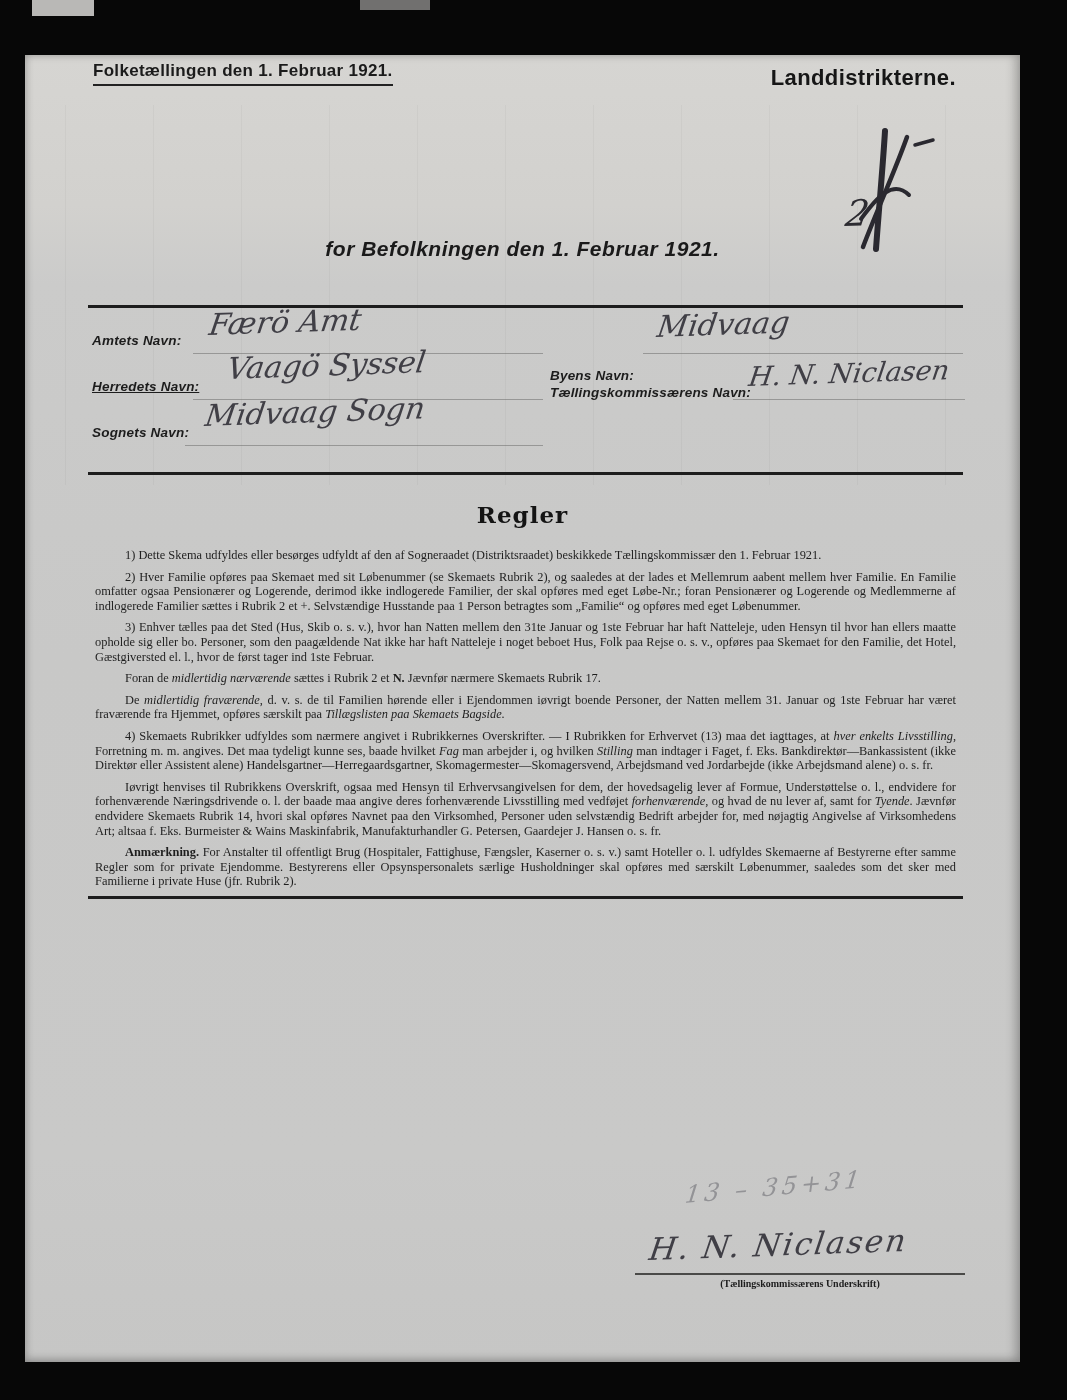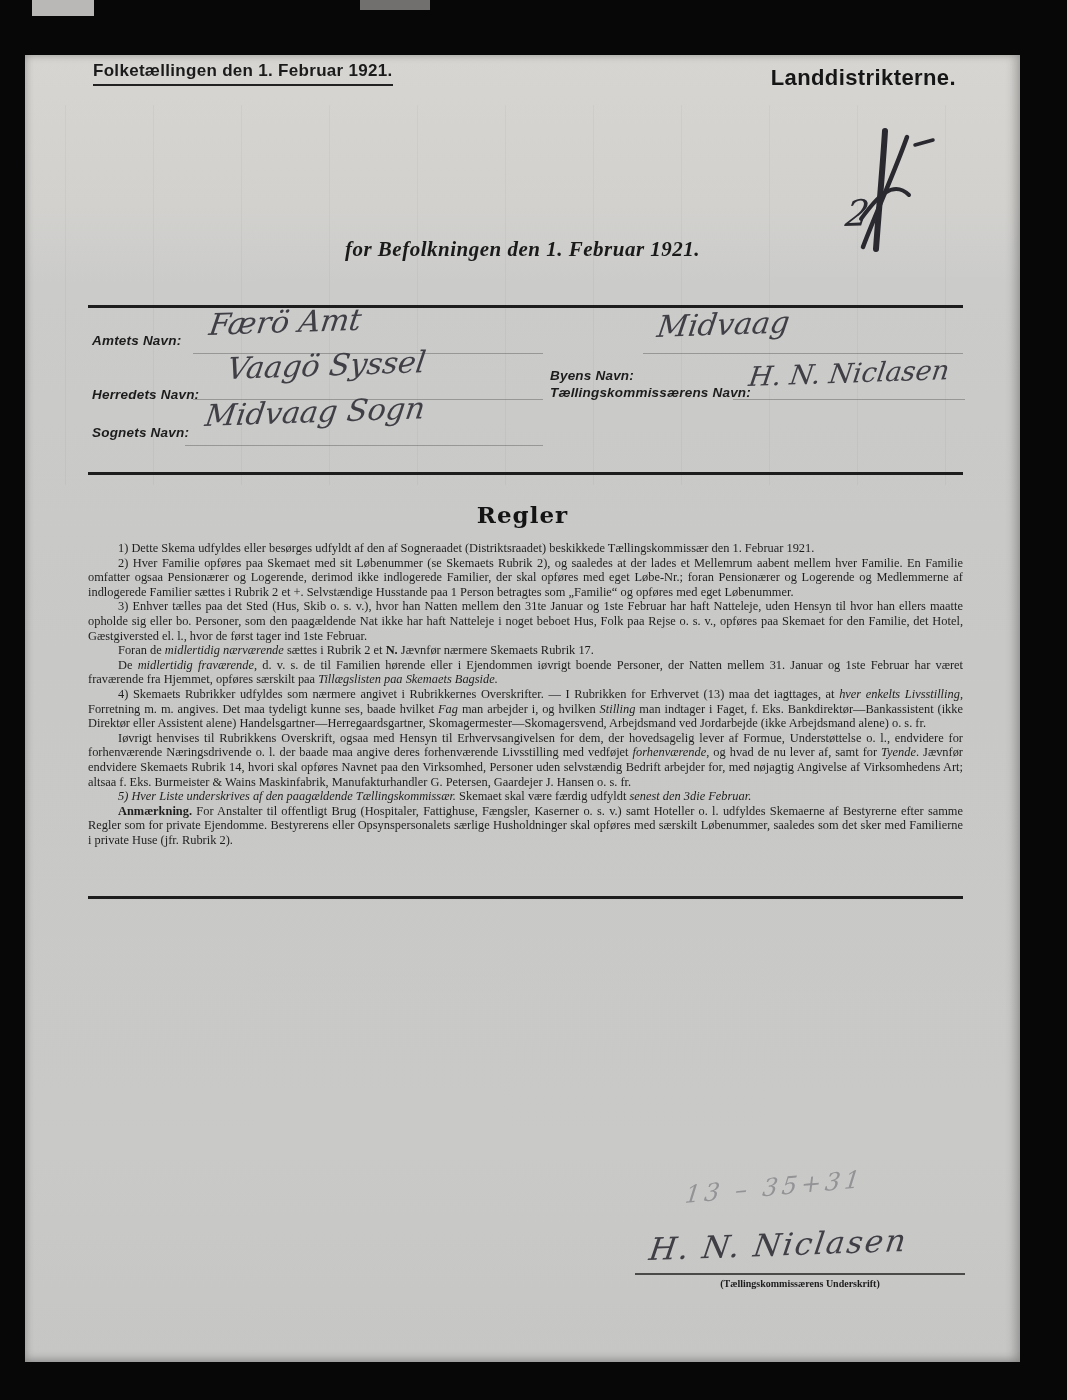--- a/index.html
+++ b/index.html
@@ -34,40 +34,40 @@
     font-size:46px;color:#141414;letter-spacing:1px;white-space:nowrap;
   }
   .hw{
     font-family:"DejaVu Serif", serif;font-style:italic;color:#403f46;
     transform:skewX(-10deg) rotate(-2deg);transform-origin:left bottom;display:inline-block;
   }
   .title-number{position:absolute;left:818px;top:138px;font-size:36px;color:#2c2b31;}
   .pen-mark{position:absolute;left:826px;top:68px;}
   .subtitle{
     position:absolute;left:0;top:182px;width:100%;text-align:center;
-    font-family:Liberation Serif, serif;font-weight:bold;font-style:italic;
+    font-family:Liberation Sans, sans-serif;font-weight:bold;font-style:italic;
     font-size:21px;color:#1a1a1a;letter-spacing:.5px;
   }
   .rule-line{position:absolute;background:#1d1d1d;height:3px;left:63px;width:875px;}
   .field-label{
     position:absolute;font-family:"Liberation Sans", sans-serif;
     font-weight:bold;font-style:italic;font-size:13.5px;color:#1c1c1c;letter-spacing:.2px;
   }
   .field-value{position:absolute;font-size:30px;white-space:nowrap;}
   .field-underline{position:absolute;height:1px;background:rgba(110,110,108,.55);}
   .regler{
     position:absolute;left:0;top:446px;width:100%;text-align:center;
     font-family:"DejaVu Serif", serif;font-weight:bold;font-size:23px;color:#141414;letter-spacing:1px;
   }
   .rules{
     position:absolute;left:63px;top:486px;width:875px;
     font-family:"Liberation Serif", serif;font-size:12.4px;line-height:14.6px;
     color:#1e1e1e;text-align:justify;
   }
-  .rule-p{margin:0;text-indent:30px;}
+  .rule-p{margin:7px;text-indent:30px;}
   .rule-p .i{font-style:italic;}
   .rule-p .b{font-weight:bold;}
   .pencil{
     position:absolute;left:660px;top:1118px;font-size:24px;color:#8a8a8e;
     font-family:"DejaVu Serif", serif;font-style:italic;
     transform:rotate(-5deg) skewX(-12deg);letter-spacing:4px;opacity:.85;white-space:nowrap;
   }
   .signature{position:absolute;left:622px;top:1176px;font-size:31px;letter-spacing:2px;white-space:nowrap;}
   .sig-line{position:absolute;left:610px;top:1218px;width:330px;height:1.5px;background:#4a4a48;}
   .sig-caption{
@@ -92,21 +92,21 @@
     <path d="M64,22 L82,17" stroke="#2a2930" stroke-width="3.5" fill="none" stroke-linecap="round"></path>
   </svg>
   <div class="subtitle">for Befolkningen den 1. Februar 1921.</div>
 
   <div class="rule-line" style="top:250px;"></div>
 
   <div class="field-label" style="left:67px;top:278px;">Amtets Navn:</div>
   <div class="field-value hw" style="left:182px;top:252px;">Færö Amt</div>
   <div class="field-underline" style="left:168px;top:298px;width:350px;"></div>
 
-  <div class="field-label" style="left:67px;top:332px;">Herredets Navn:</div>
+  <div class="field-label" style="left:67px;top:324px;text-decoration:underline;">Herredets Navn:</div>
   <div class="field-value hw" style="left:200px;top:296px;">Vaagö Syssel</div>
   <div class="field-underline" style="left:168px;top:344px;width:350px;"></div>
 
   <div class="field-label" style="left:67px;top:370px;">Sognets Navn:</div>
   <div class="field-value hw" style="left:178px;top:343px;">Midvaag Sogn</div>
   <div class="field-underline" style="left:160px;top:390px;width:358px;"></div>
 
   <div class="field-label" style="left:525px;top:282px;margin-top:31px;">Byens Navn:</div>
   <div class="field-value hw" style="left:630px;top:254px;">Midvaag</div>
   <div class="field-underline" style="left:618px;top:298px;width:320px;"></div>
@@ -120,21 +120,20 @@
   <div class="regler">Regler</div>
 
   <div class="rules">
       <p class="rule-p"><span>1) Dette Skema udfyldes eller besørges udfyldt af den af Sogneraadet (Distriktsraadet) beskikkede Tællingskommissær den 1. Februar 1921.</span></p>
       <p class="rule-p"><span>2) Hver Familie opføres paa Skemaet med sit Løbenummer (se Skemaets Rubrik 2), og saaledes at der lades et Mellemrum aabent mellem hver Familie. En Familie omfatter ogsaa Pensionærer og Logerende, derimod ikke indlogerede Familier, der skal opføres med eget Løbe-Nr.; foran Pensionærer og Logerende og Medlemmerne af indlogerede Familier sættes i Rubrik 2 et +. Selvstændige Husstande paa 1 Person betragtes som „Familie“ og opføres med eget Løbenummer.</span></p>
       <p class="rule-p"><span>3) Enhver tælles paa det Sted (Hus, Skib o. s. v.), hvor han Natten mellem den 31te Januar og 1ste Februar har haft Natteleje, uden Hensyn til hvor han ellers maatte opholde sig eller bo. Personer, som den paagældende Nat ikke har haft Natteleje i noget beboet Hus, Folk paa Rejse o. s. v., opføres paa Skemaet for den Familie, det Hotel, Gæstgiversted el. l., hvor de først tager ind 1ste Februar.</span></p>
       <p class="rule-p"><span>Foran de </span><span class="i">midlertidig nærværende</span><span> sættes i Rubrik 2 et </span><span class="b">N.</span><span> Jævnfør nærmere Skemaets Rubrik 17.</span></p>
       <p class="rule-p"><span>De </span><span class="i">midlertidig fraværende</span><span>, d. v. s. de til Familien hørende eller i Ejendommen iøvrigt boende Personer, der Natten mellem 31. Januar og 1ste Februar har været fraværende fra Hjemmet, opføres særskilt paa </span><span class="i">Tillægslisten paa Skemaets Bagside.</span></p>
       <p class="rule-p"><span>4) Skemaets Rubrikker udfyldes som nærmere angivet i Rubrikkernes Overskrifter. — I Rubrikken for Erhvervet (13) maa det iagttages, at </span><span class="i">hver enkelts Livsstilling</span><span>, Forretning m. m. angives. Det maa tydeligt kunne ses, baade hvilket </span><span class="i">Fag</span><span> man arbejder i, og hvilken </span><span class="i">Stilling</span><span> man indtager i Faget, f. Eks. Bankdirektør—Bankassistent (ikke Direktør eller Assistent alene) Handelsgartner—Herregaardsgartner, Skomagermester—Skomagersvend, Arbejdsmand ved Jordarbejde (ikke Arbejdsmand alene) o. s. fr.</span></p>
       <p class="rule-p"><span>Iøvrigt henvises til Rubrikkens Overskrift, ogsaa med Hensyn til Erhvervsangivelsen for dem, der hovedsagelig lever af Formue, Understøttelse o. l., endvidere for forhenværende Næringsdrivende o. l. der baade maa angive deres forhenværende Livsstilling med vedføjet </span><span class="i">forhenværende</span><span>, og hvad de nu lever af, samt for </span><span class="i">Tyende</span><span>. Jævnfør endvidere Skemaets Rubrik 14, hvori skal opføres Navnet paa den Virksomhed, Personer uden selvstændig Bedrift arbejder for, med nøjagtig Angivelse af Virksomhedens Art; altsaa f. Eks. Burmeister &amp; Wains Maskinfabrik, Manufakturhandler G. Petersen, Gaardejer J. Hansen o. s. fr.</span></p>
-      <p class="rule-p"><span class="i">5) Hver Liste underskrives af den paagældende Tællingskommissær.</span><span>  Skemaet skal være færdig udfyldt </span><span class="i">senest den 3die Februar.</span></p>
       <p class="rule-p"><span class="b">Anmærkning.</span><span>  For Anstalter til offentligt Brug (Hospitaler, Fattighuse, Fængsler, Kaserner o. s. v.) samt Hoteller o. l. udfyldes Skemaerne af Bestyrerne efter samme Regler som for private Ejendomme.  Bestyrerens eller Opsynspersonalets særlige Husholdninger skal opføres med særskilt Løbenummer, saaledes som det sker med Familierne i private Huse (jfr. Rubrik 2).</span></p>
     </div>
 
   <div class="rule-line" style="top:841px;"></div>
 
   <div class="pencil">13 – 35+31</div>
 
   <div class="signature hw">H. N. Niclasen</div>
   <div class="sig-line"></div>
   <div class="sig-caption">(Tællingskommissærens Underskrift)</div>

